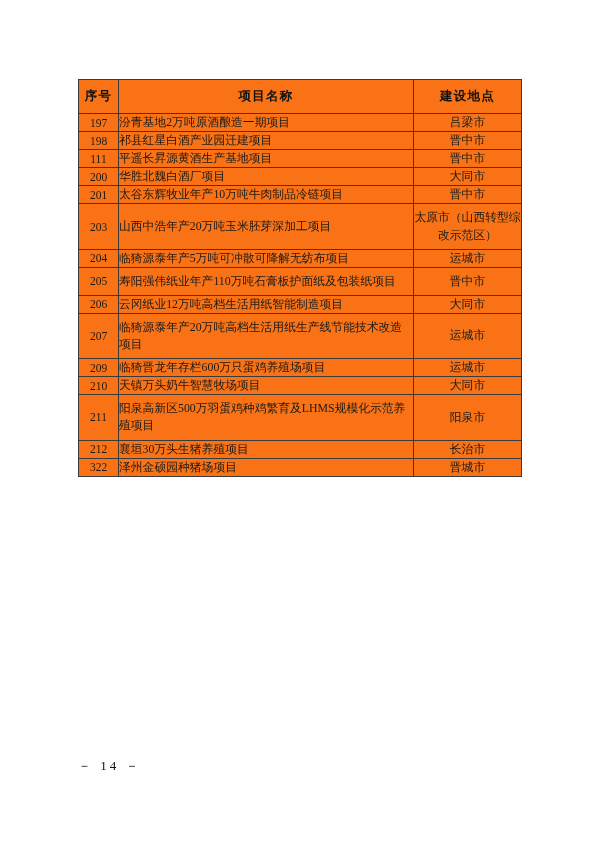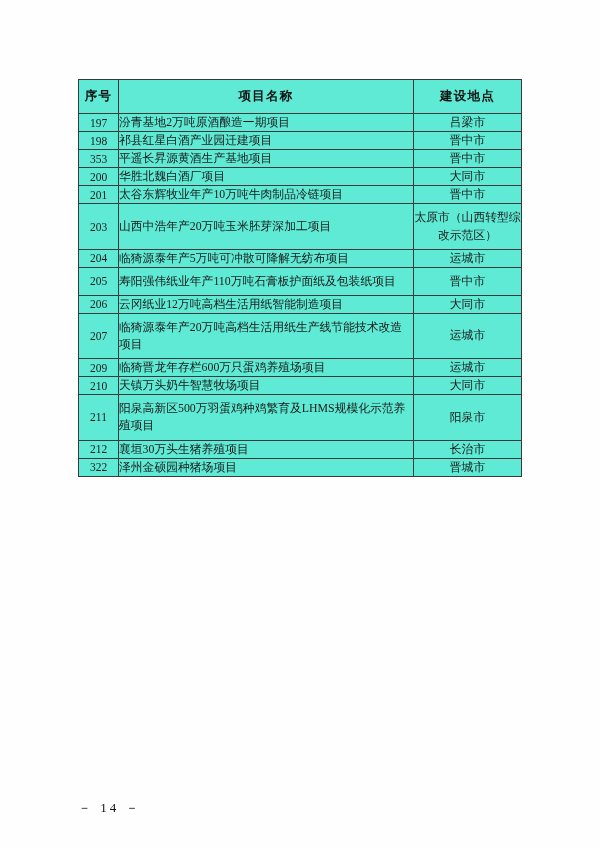--- a/index.html
+++ b/index.html
@@ -37,21 +37,21 @@
     border-collapse: collapse;
     width: 443px;
     table-layout: fixed;
   }
 
   table.doc-table td,
   table.doc-table th {
     border: 1px solid #3a3a3a;
     padding: 0;
     vertical-align: middle;
-    background: #5eead4;
+    background: #f97316;
     font-family: Liberation Serif, serif;
   }
 
   
   col.c-seq   { width: 40px; }
   col.c-name  { width: 295px; }
   col.c-place { width: 108px; }
 
   
   .hdr-cell {
@@ -103,21 +103,21 @@
   .row-tall .name-cell,
   .row-tall .place-cell,
   .row-tall .seq-cell {
     padding-top: 5px;
     padding-bottom: 5px;
   }
 
   .page-number {
     position: absolute;
     left: 78px;
-    top: 799px;
+    top: 757px;
     width: 160px;
     font-size: 13px;
     letter-spacing: 3px;
     color: #111111;
     text-align: left;
     font-family: "Liberation Serif", "DejaVu Serif", serif;
   }
 </style>
 </head>
 <body>
@@ -143,21 +143,21 @@
             <td class="seq-cell">197</td>
             <td class="name-cell">汾青基地2万吨原酒酿造一期项目</td>
             <td class="place-cell">吕梁市</td>
           </tr>
           <tr>
             <td class="seq-cell">198</td>
             <td class="name-cell">祁县红星白酒产业园迁建项目</td>
             <td class="place-cell">晋中市</td>
           </tr>
           <tr>
-            <td class="seq-cell">353</td>
+            <td class="seq-cell">111</td>
             <td class="name-cell">平遥长昇源黄酒生产基地项目</td>
             <td class="place-cell">晋中市</td>
           </tr>
           <tr>
             <td class="seq-cell">200</td>
             <td class="name-cell">华胜北魏白酒厂项目</td>
             <td class="place-cell">大同市</td>
           </tr>
           <tr>
             <td class="seq-cell">201</td>

